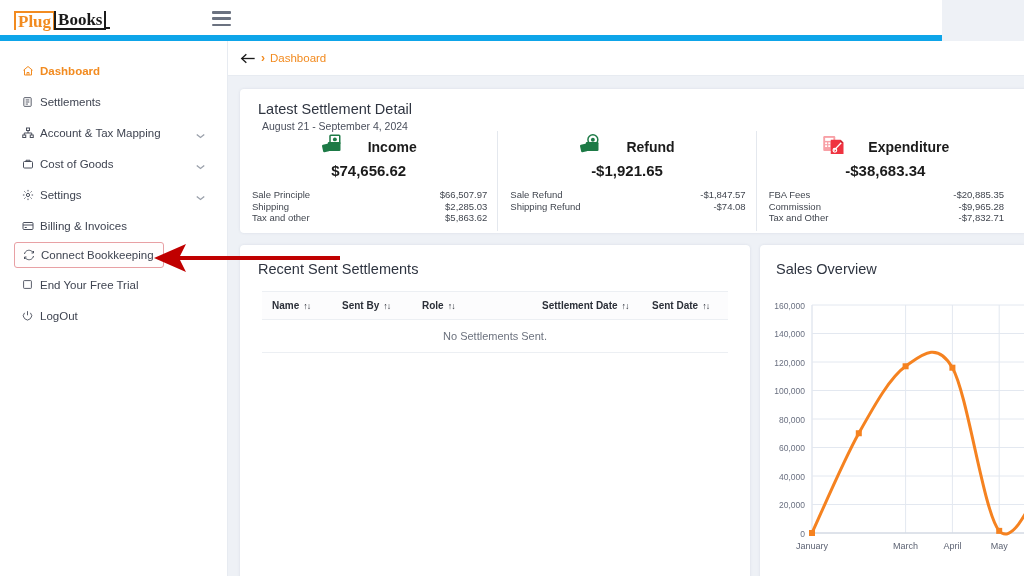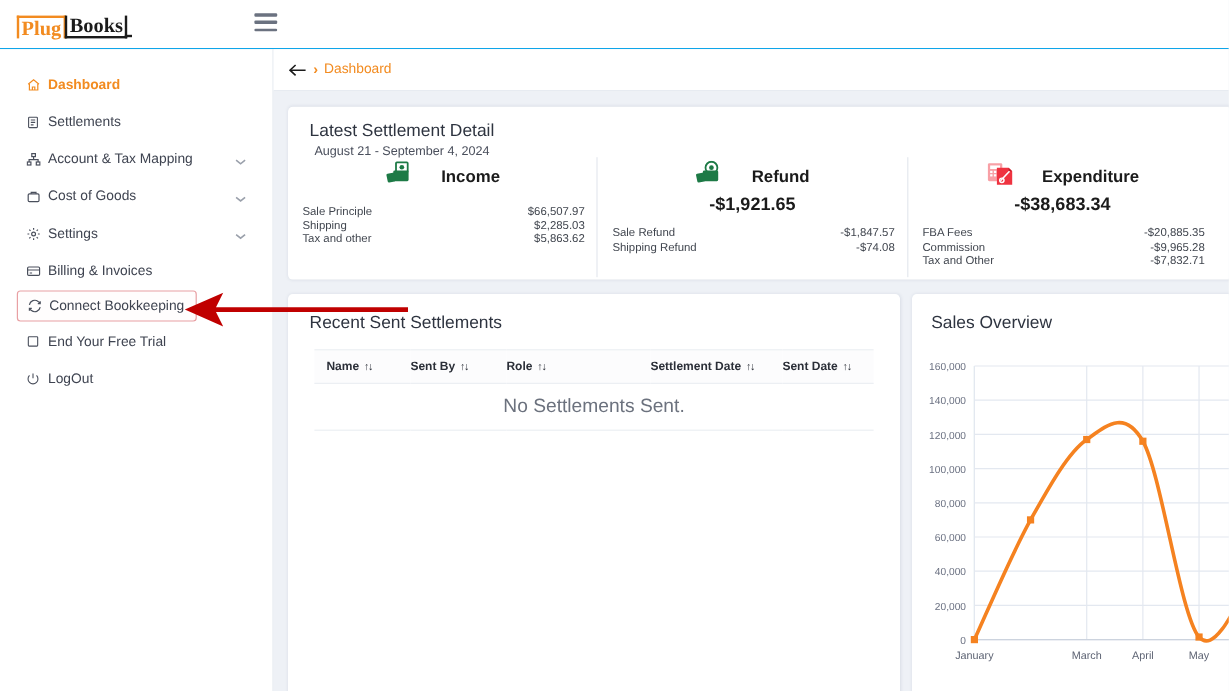--- a/index.html
+++ b/index.html
@@ -6,22 +6,22 @@
   html, body {
     width: 1024px; height: 576px;
     font-family: "Liberation Sans", sans-serif;
     background: #ffffff;
     overflow: hidden;
   }
   .app { position: relative; width: 1024px; height: 576px; background: #eef1f6; }
 
   
   .topbar {
-    position: absolute; left: 0; top: 0; width: 1024px; height: 41px;
-    background: #ffffff; border-bottom: 1px solid #0ea5e9;
+    position: absolute; left: 0; top: 0; width: 942px; height: 41px;
+    background: #ffffff; border-bottom: 6px solid #0ea5e9;
     display: flex; align-items: center;
   }
   .logo { margin-left: 14px; display: flex; align-items: flex-end; height: 24px; }
   .logo-plug {
     font-family: "Liberation Serif", serif;
     font-weight: bold; font-size: 17px; color: #F28B20;
     border: 2px solid #F28B20; border-bottom: none;
     padding: 0 2px; line-height: 17px;
   }
   .logo-books {
@@ -90,21 +90,21 @@
   .recent-card { position:absolute; left: 12px; top: 204px; width: 510px; height: 342px; }
   .recent-title { font-size: 14.5px; color: #2e3440; padding: 16px 0 0 18px; }
   .tbl { width: 466px; margin: 14px auto 1px auto; border-collapse: collapse; }
   .tbl th {
     font-size: 10px; font-weight: bold; color: #2b2f38; text-align: left;
     padding: 8px 0 8px 0; border-top: 1px solid #eceff3; border-bottom: 1px solid #eceff3;
     background: #fcfcfd; white-space: nowrap;
   }
   .tbl th .sort { color: #2b2f38; font-size: 9px; margin-left: 4px; letter-spacing: -1px; }
   .tbl td {
-    font-size: 16px; color: #6c727e; text-align: center;
+    font-size: 11px; color: #6c727e; text-align: center;
     padding: 10px 0; border-bottom: 1px solid #eceff3;
   }
 
   
   .chart-card { position:absolute; left: 532px; top: 204px; width: 278px; height: 342px; overflow: hidden; }
   .chart-title { font-size: 14.5px; color: #2e3440; padding: 16px 0 0 16px; }
   .chart-wrap { position: absolute; left: 0; top: 44px; width: 278px; height: 290px; }
   .chart-wrap svg { display:block; }
 
   
@@ -268,20 +268,21 @@
             <span>
               <svg width="24" height="22" viewBox="0 0 32 28">
                 <rect x="12" y="1" width="13" height="11" rx="1" fill="#fff" stroke="#1d7a46" stroke-width="2"></rect>
                 <circle cx="18.5" cy="6.5" r="2.6" fill="#1d7a46"></circle>
                 <rect x="9" y="10" width="17" height="12" rx="1.5" fill="#1d7a46"></rect>
                 <rect x="2" y="13" width="9" height="10" rx="1.5" fill="#1d7a46" transform="rotate(-12 6.5 18)"></rect>
               </svg>
             </span>
             <span class="kpi-name">Income</span>
           </div>
+          <div class="kpi-amount">$74,656.62</div>
           <div class="kpi-rows">
             <div class="kpi-labels">
               <div>Sale Principle</div>
               <div>Shipping</div>
               <div>Tax and other</div>
             </div>
             <div class="kpi-vals">
               <div>$66,507.97</div>
               <div>$2,285.03</div>
               <div>$5,863.62</div>

